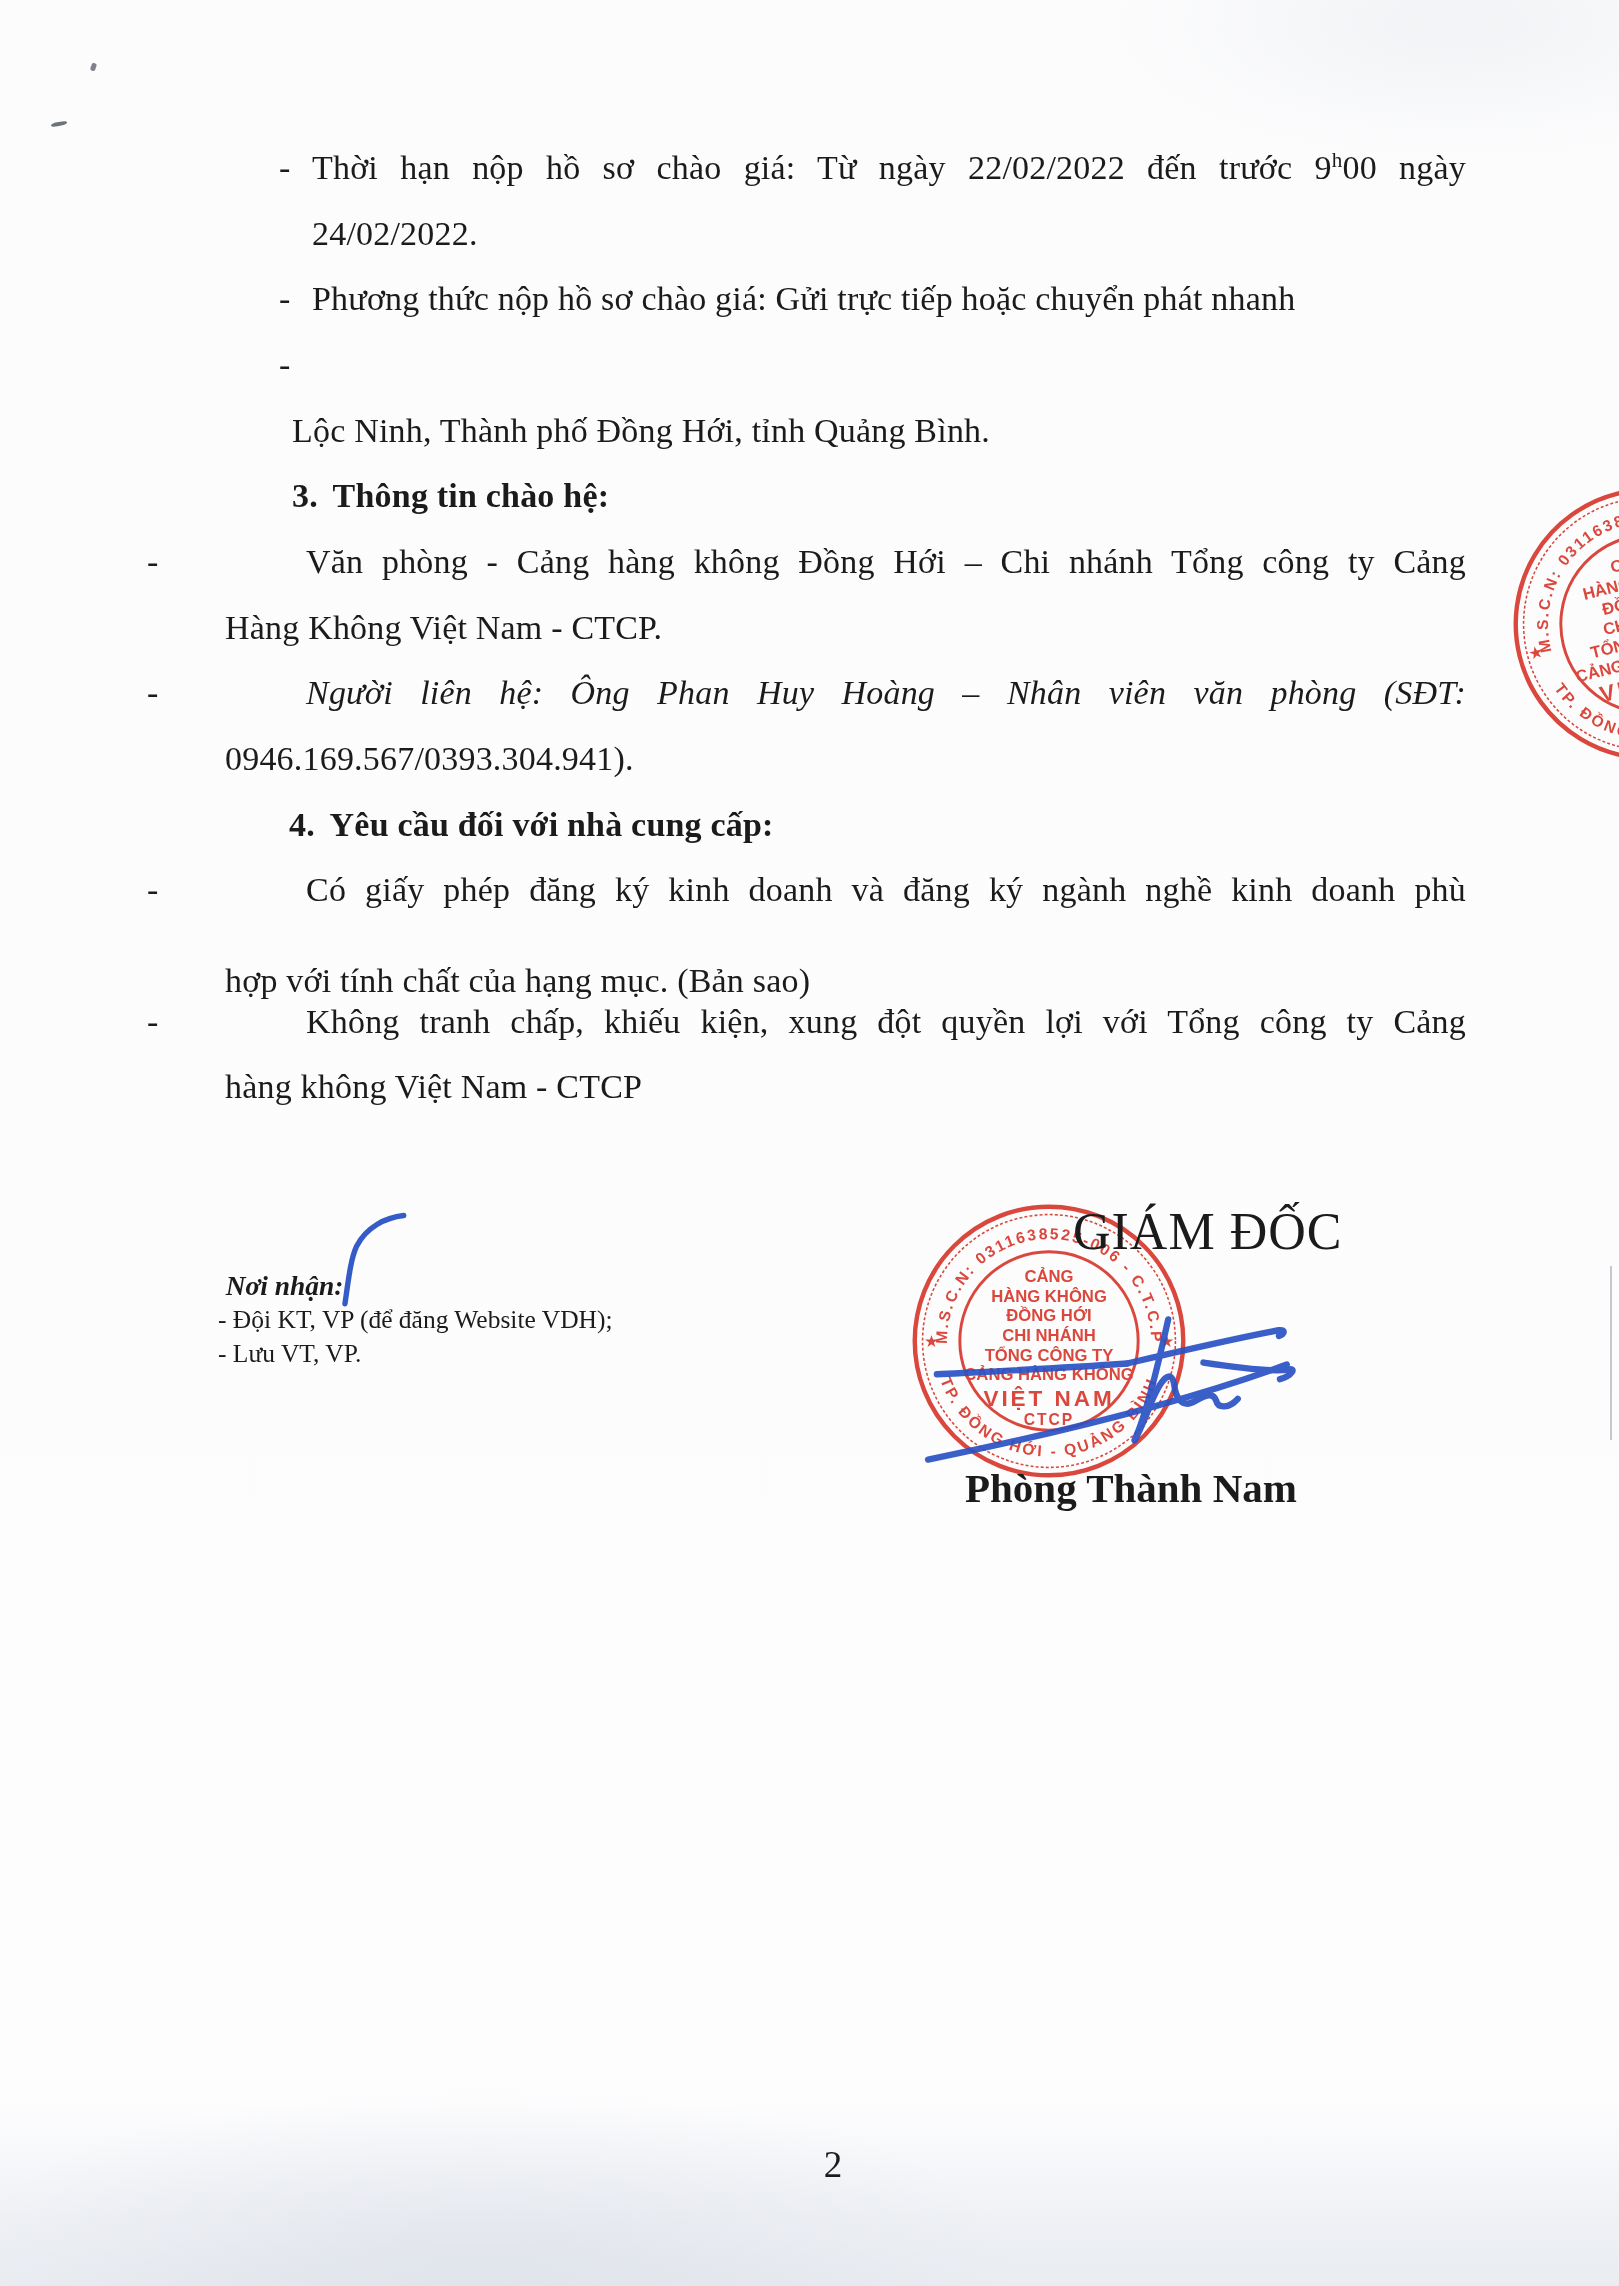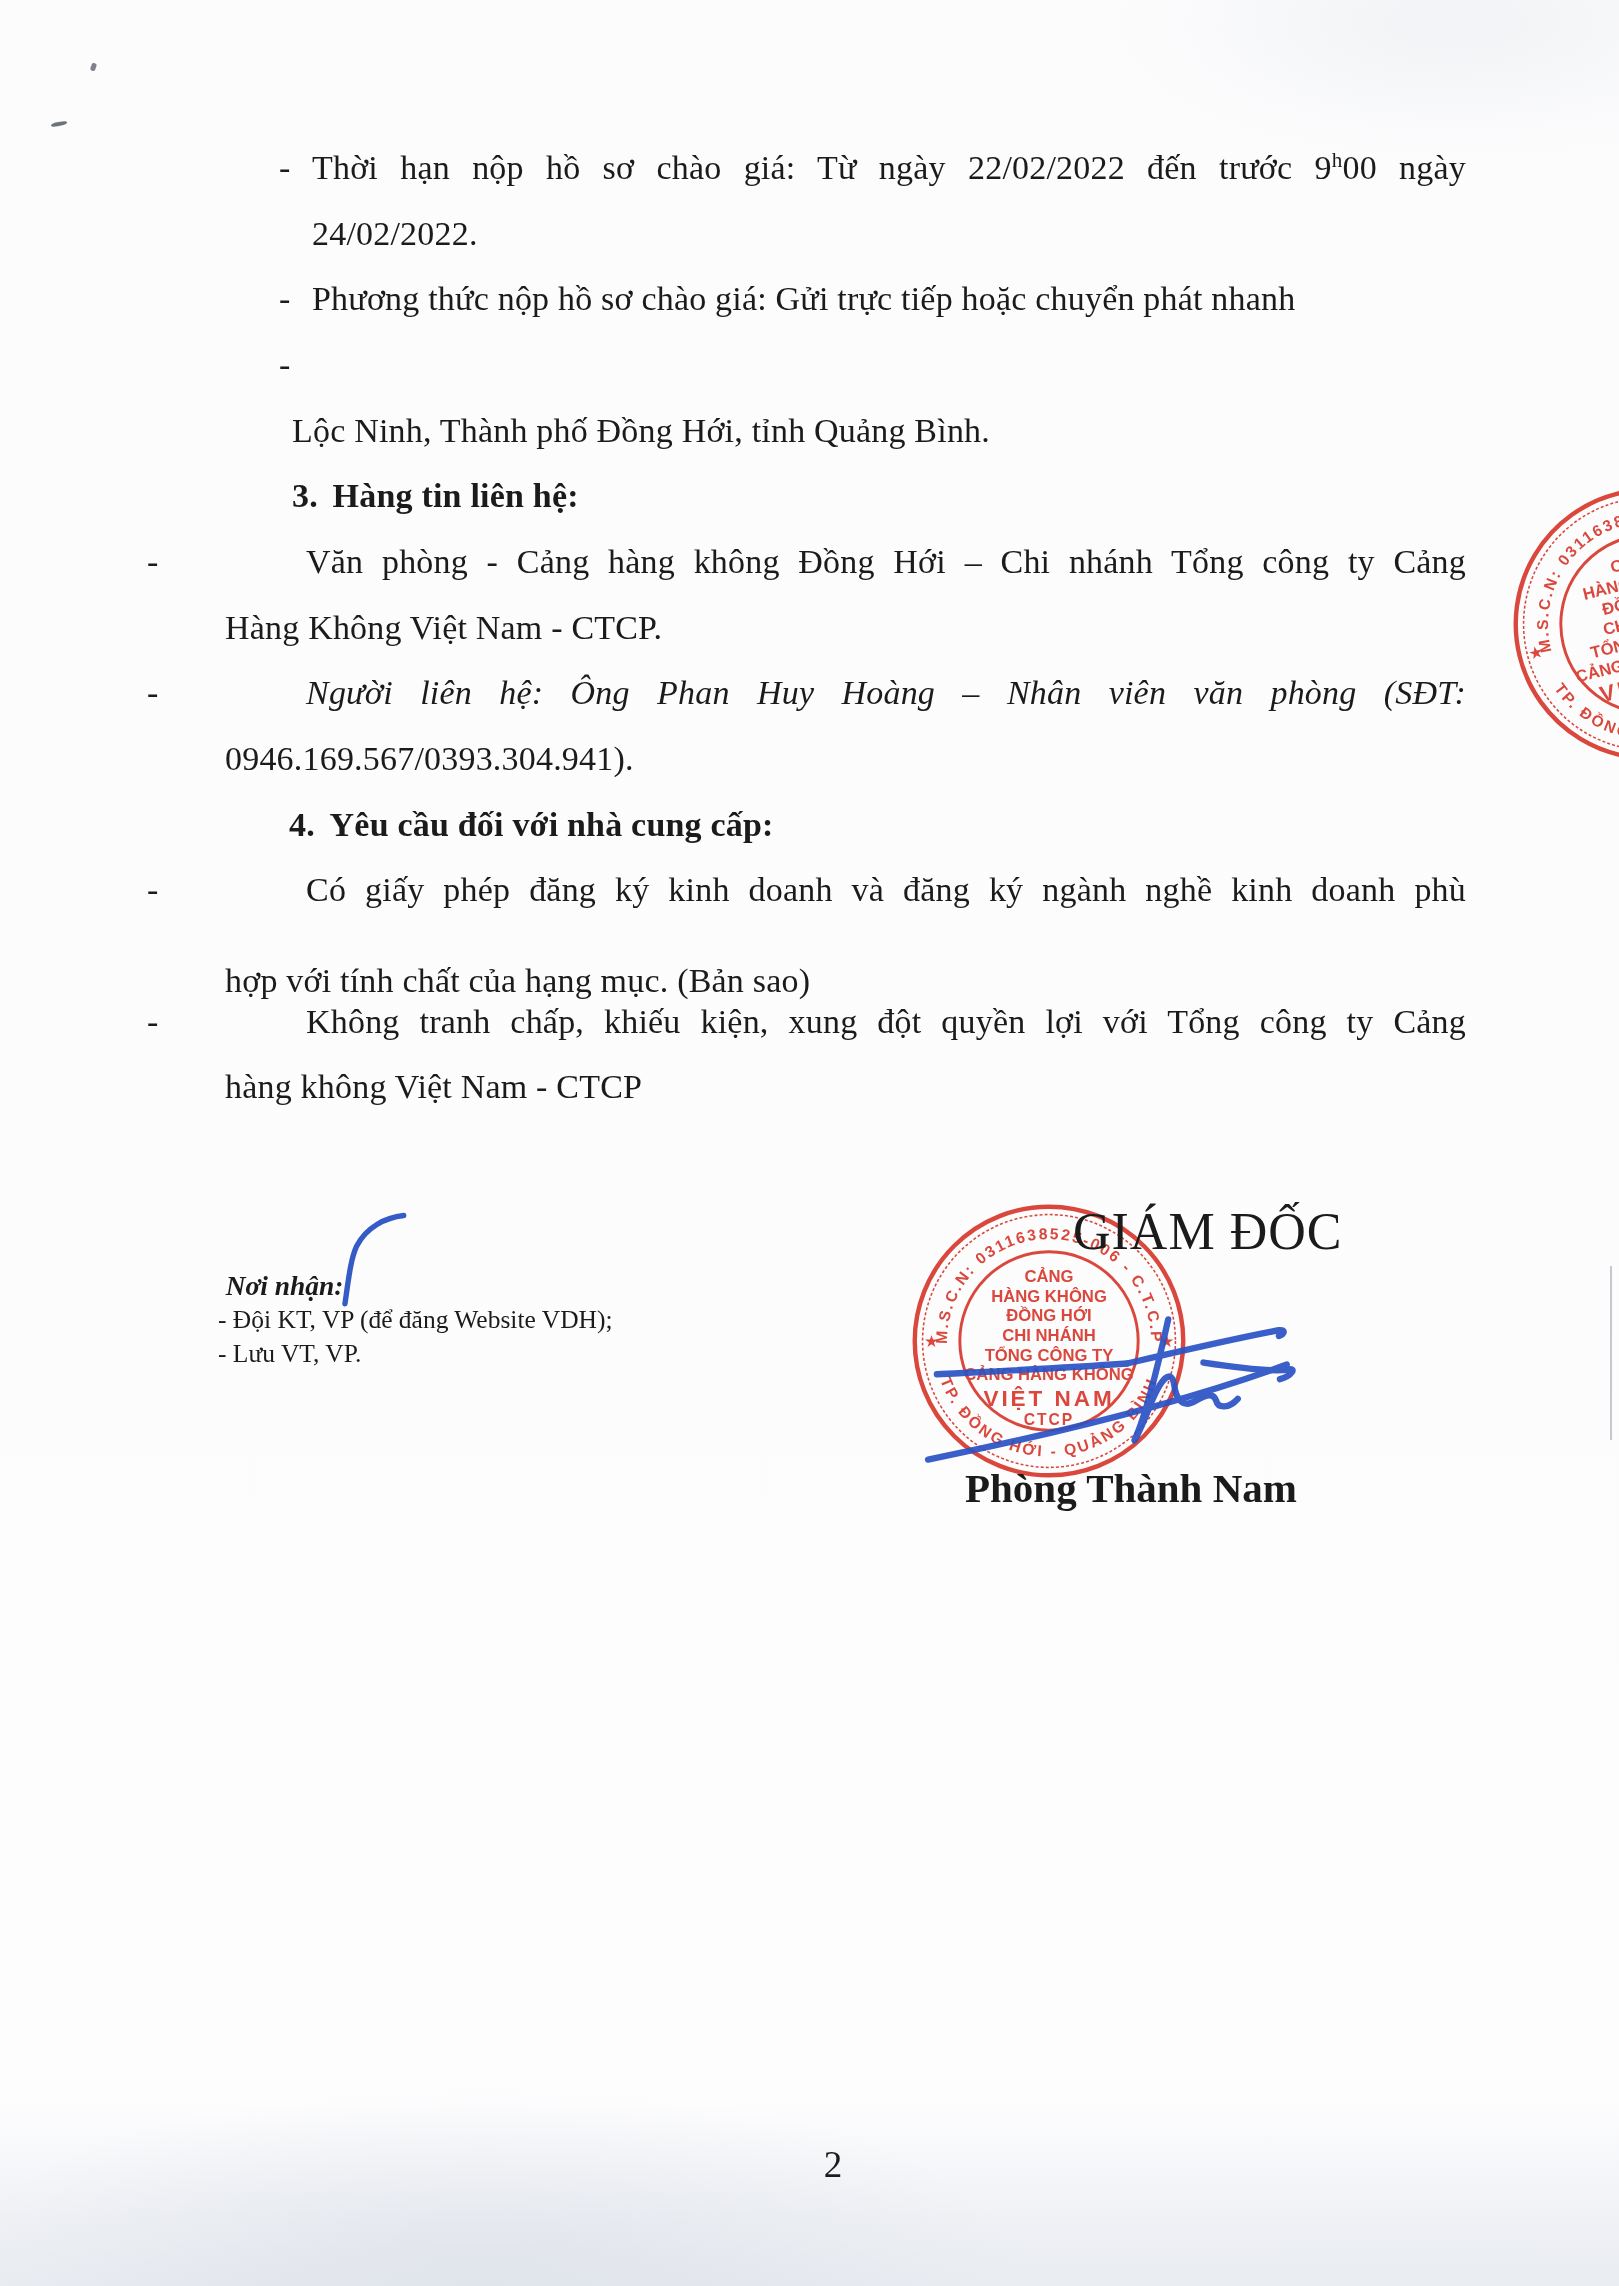--- a/index.html
+++ b/index.html
@@ -52,21 +52,21 @@
   <div class="bodyline" style="left:312px;top:211px;">24/02/2022.</div>
 
   <span class="dash" style="left:279px;top:276px;">-</span>
   <div class="bodyline" style="left:312px;top:276px;">Phương thức nộp hồ sơ chào giá: Gửi trực tiếp hoặc chuyển phát nhanh</div>
 
   <span class="dash" style="left:279px;top:342px;">-</span>
 
   <div class="bodyline" style="left:292px;top:408px;">Lộc Ninh, Thành phố Đồng Hới, tỉnh Quảng Bình.</div>
 
   <div class="bodyline heading" style="left:292px;top:473px;">
-    <span class="hnum">3.</span><span class="htxt">Hàng tin liên hệ:</span>
+    <span class="hnum">3.</span><span class="htxt">Thông tin chào hệ:</span>
   </div>
 
   <span class="dash" style="left:147px;top:539px;">-</span>
   <div class="bodyline just" style="left:306px;top:539px;width:1160px;">Văn phòng - Cảng hàng không Đồng Hới – Chi nhánh Tổng công ty Cảng</div>
 
   <div class="bodyline" style="left:225px;top:605px;">Hàng Không Việt Nam - CTCP.</div>
 
   <span class="dash" style="left:147px;top:670px;">-</span>
   <div class="bodyline just" style="left:306px;top:670px;width:1160px;font-style:italic;">Người liên hệ: Ông Phan Huy Hoàng – Nhân viên văn phòng (SĐT:</div>
 

